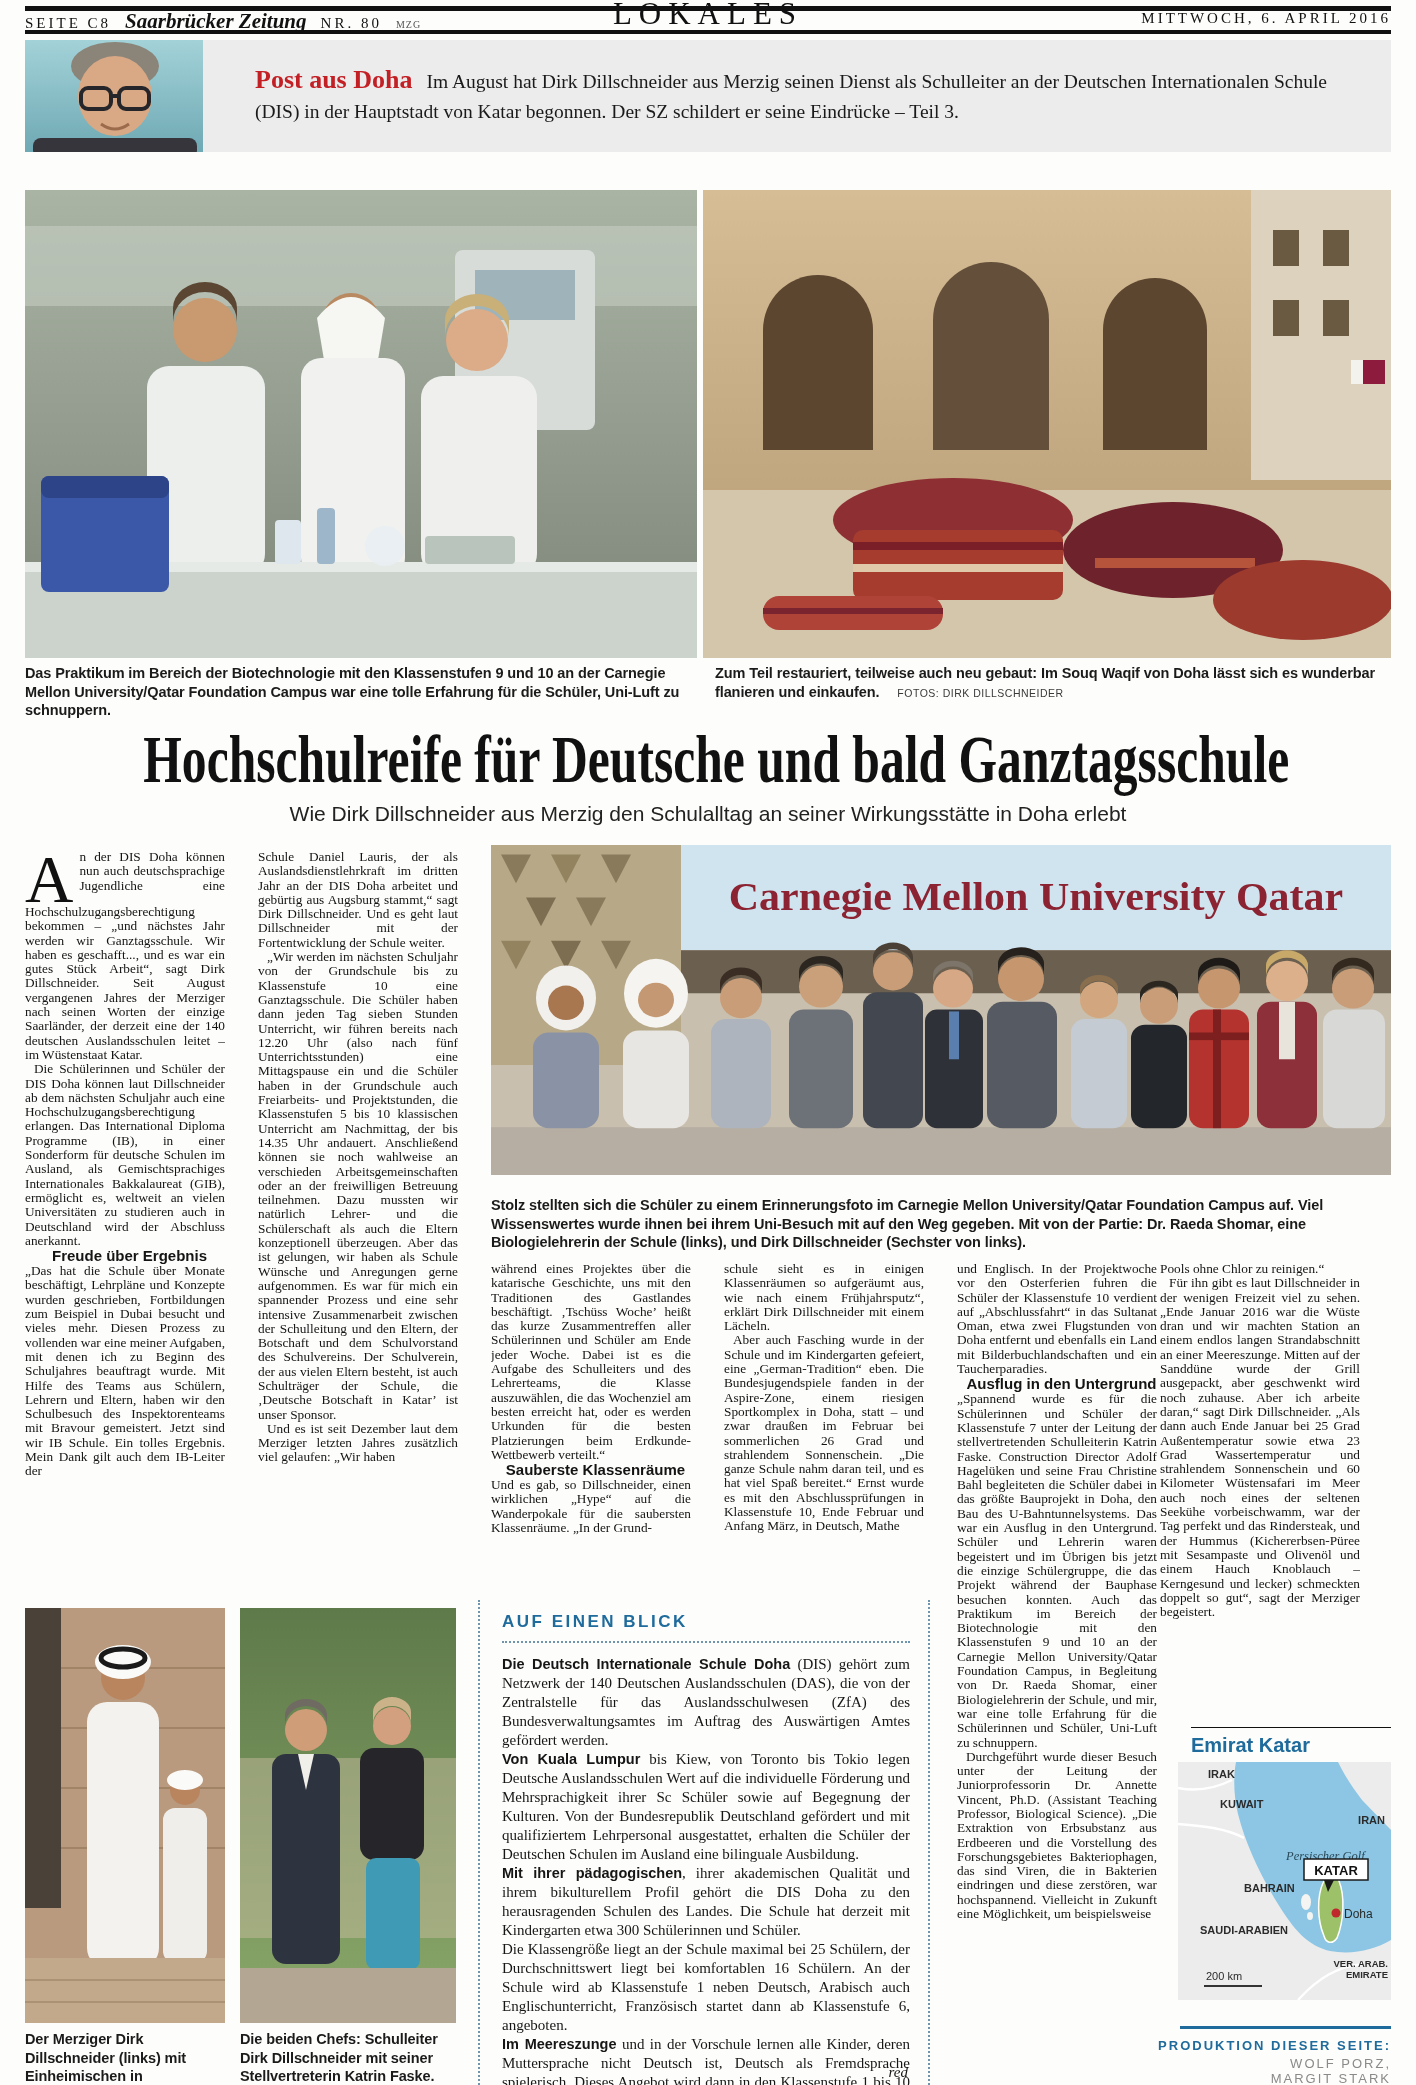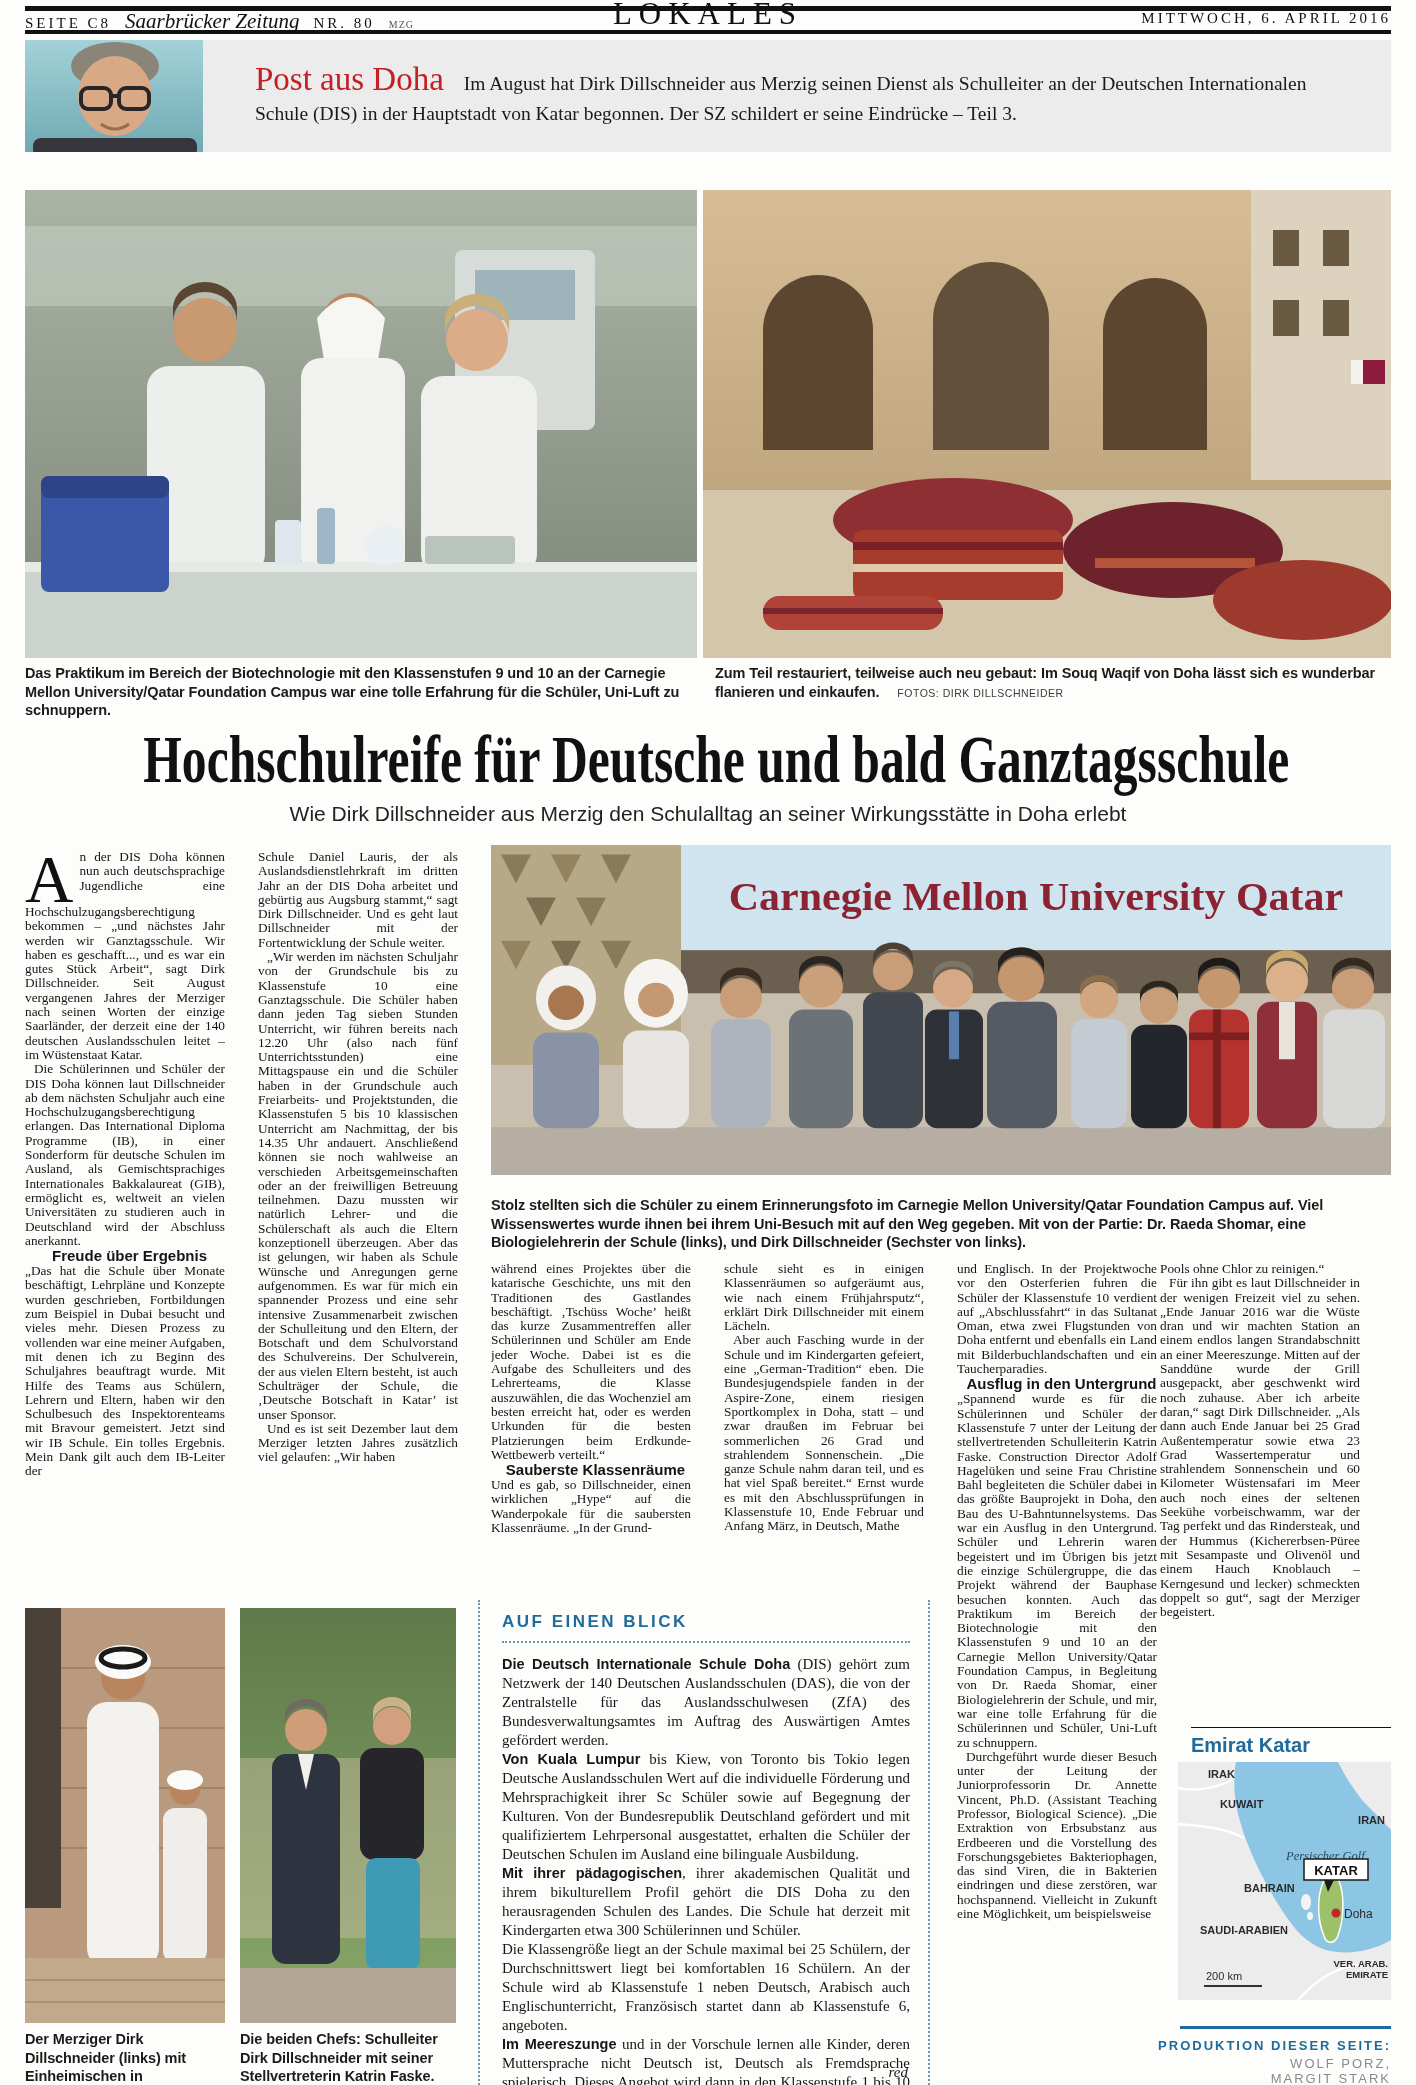--- a/index.html
+++ b/index.html
@@ -5,29 +5,29 @@
   html,body{margin:0;padding:0;background:#fff;}
   #page{position:relative;width:1416px;height:2085px;background:#fdfdfb;overflow:hidden;
         font-family:"Liberation Serif",serif;color:#141414;}
   .abs{position:absolute;}
   .rule-thick{background:#111;height:5px;}
   .rule-thin{background:#111;height:1px;}
   
   .mast{font-family:"Liberation Serif",serif;color:#111;}
   .mast-left{display:flex;align-items:baseline;gap:14px;}
   .mast-page{font-size:15px;letter-spacing:3px;}
-  .mast-paper{font-size:21px;font-weight:400;font-style:italic;letter-spacing:0;}
+  .mast-paper{font-size:21px;font-weight:700;font-style:italic;letter-spacing:0;}
   .mast-issue{font-size:15px;letter-spacing:3px;}
   .mast-ed{font-size:10px;color:#555;letter-spacing:1px;}
   .mast-section{font-size:31px;letter-spacing:7px;}
   .mast-date{font-size:15px;letter-spacing:3px;}
   
   .teaser-box{background:#ececec;display:flex;align-items:center;}
   .teaser-inner{padding:0 30px 0 52px;font-size:19.5px;line-height:30px;color:#1a1a1a;}
-  .kicker{color:#c32026;font-weight:400;font-size:33px;margin-right:20px;}
+  .kicker{color:#c32026;font-weight:700;font-size:26px;margin-right:14px;}
   
   .photo{overflow:hidden;background:#ddd;}
   .photo svg{display:block;width:100%;height:100%;}
   .cap{font:700 14.5px/18.5px "Liberation Sans",sans-serif;color:#1b1b1b;letter-spacing:-0.1px;}
   .credit{font:400 10.5px/18.5px "Liberation Sans",sans-serif;color:#3a3a3a;letter-spacing:.5px;font-weight:400;}
   
   .headline-wrap{text-align:center;white-space:nowrap;}
   .headline{display:inline-block;font:700 62px/62px "Liberation Serif",serif;color:#111;
             transform:scale(.80,1.10);transform-origin:center;}
   .subhead{text-align:center;font:400 21px/24px "Liberation Sans",sans-serif;color:#222;}

